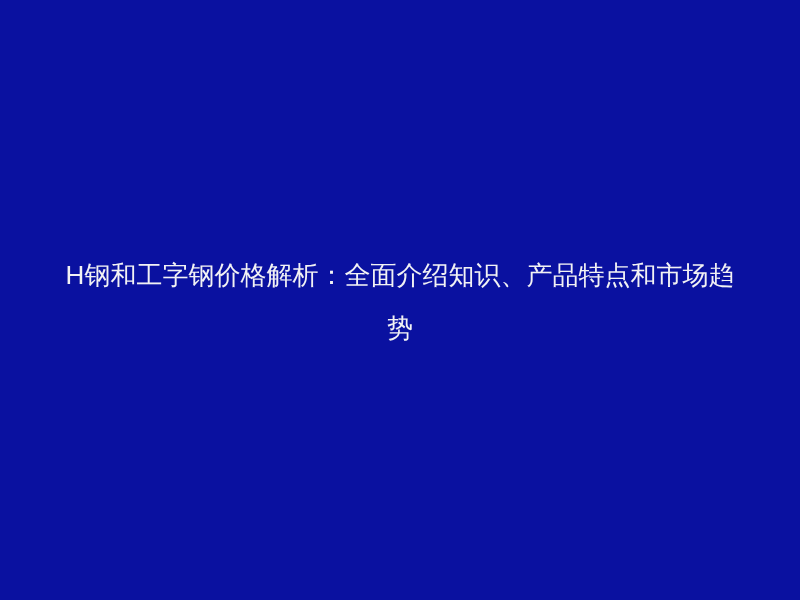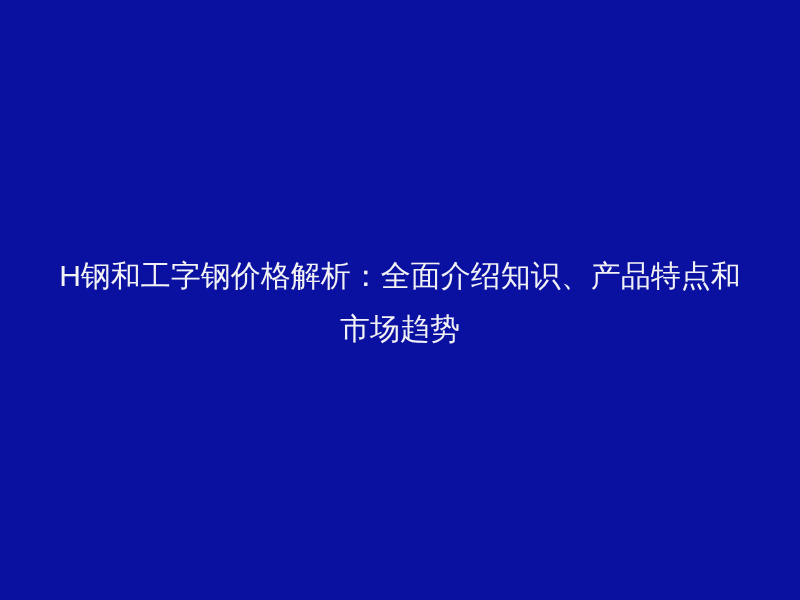--- a/index.html
+++ b/index.html
@@ -29,21 +29,21 @@
     width: 688px;
     text-align: center;
     
     margin-top: 4px;
   }
 
   #title-text {
     display: block;
     color: #f2f2f4;
     font-family: "Liberation Sans", "DejaVu Sans", sans-serif;
-    font-size: 30px;
+    font-size: 26px;
     font-weight: 400;
     line-height: 53px;
     letter-spacing: 0px;
     white-space: normal;
     word-break: break-all;
     -webkit-font-smoothing: antialiased;
   }
 </style>
 </head>
 <body>

